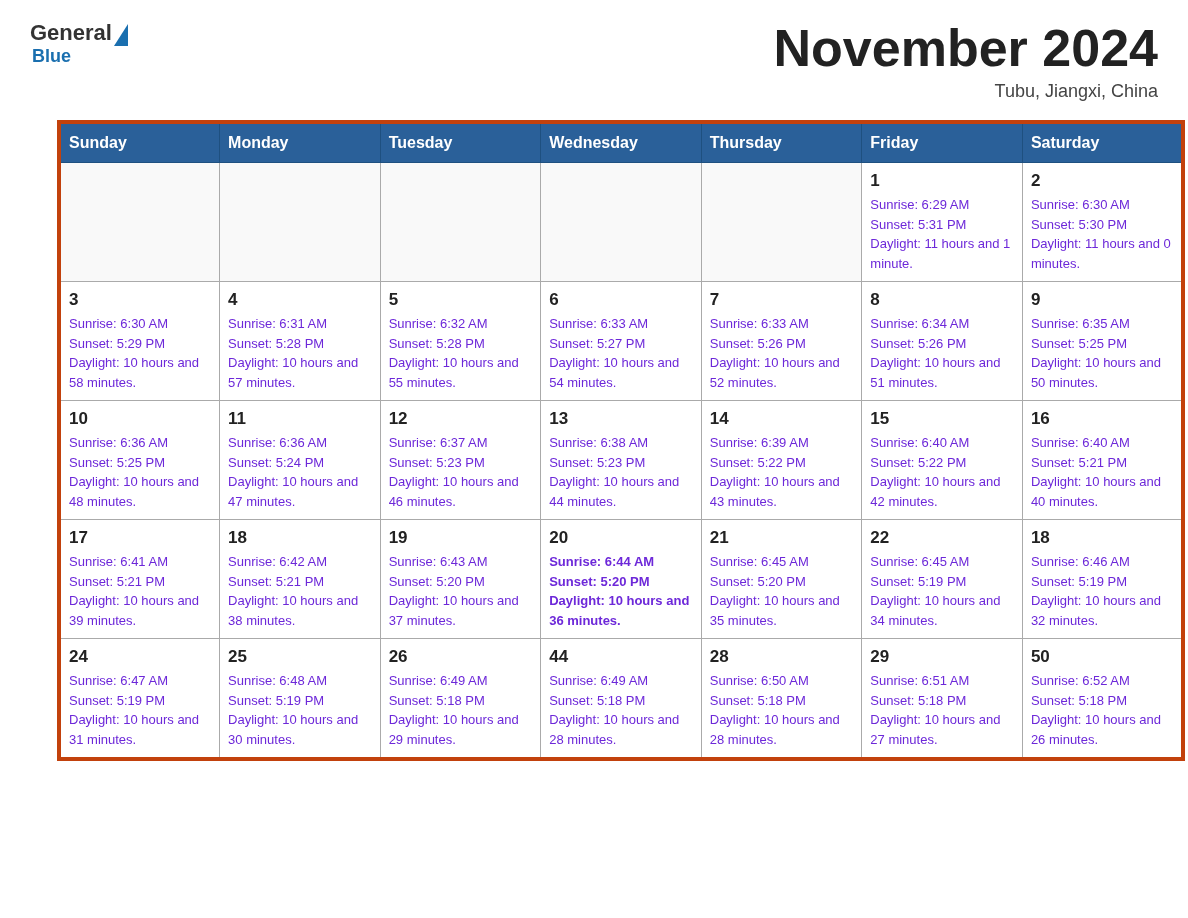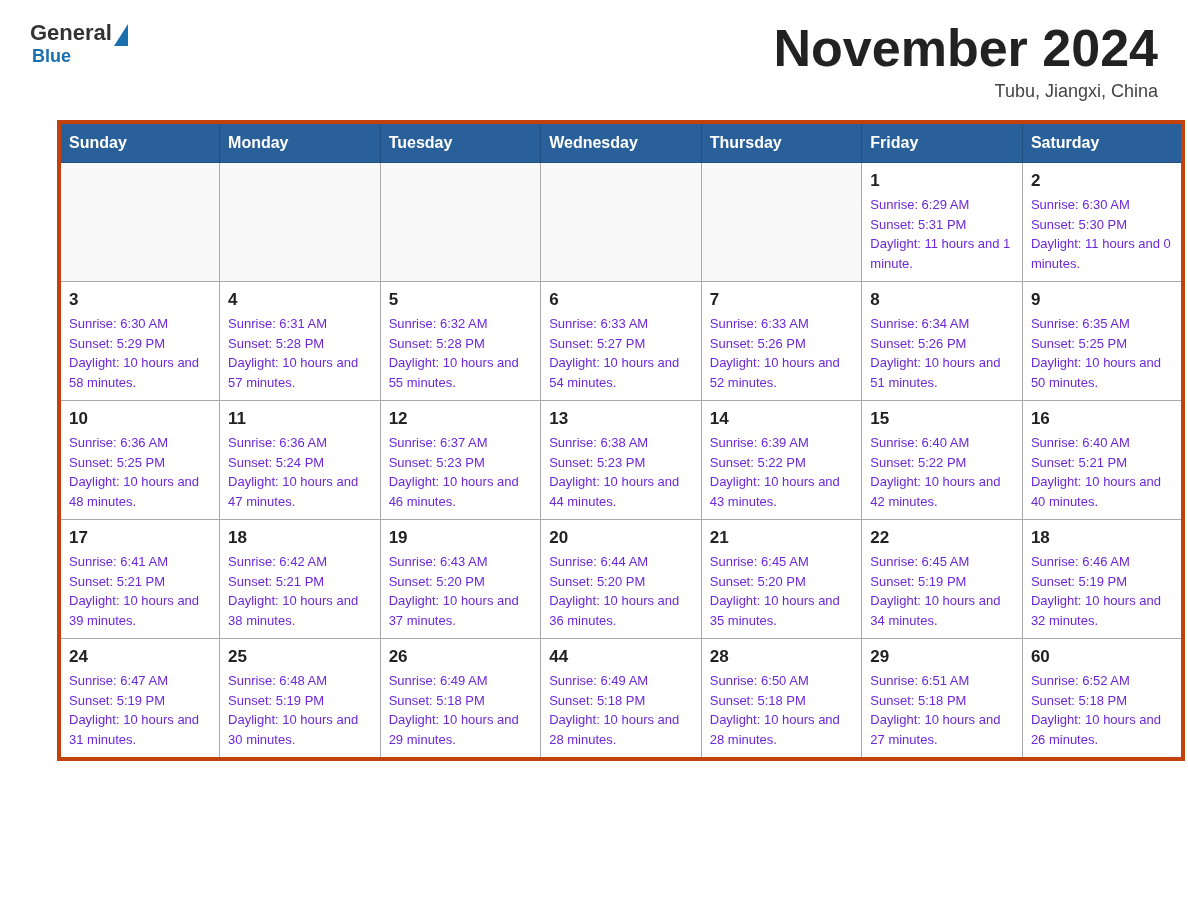--- a/index.html
+++ b/index.html
@@ -263,21 +263,21 @@
 Daylight: 10 hours and 38 minutes.</div>
         </td>
         <td>
           <span class="day-number">19</span>
           <div class="day-info" style="white-space: pre-line;">Sunrise: 6:43 AM
 Sunset: 5:20 PM
 Daylight: 10 hours and 37 minutes.</div>
         </td>
         <td>
           <span class="day-number">20</span>
-          <div class="day-info" style="white-space: pre-line;">Sunrise: 6:44 AM
+          <div class="day-info" style="white-space: pre-line; font-weight: bold;">Sunrise: 6:44 AM
 Sunset: 5:20 PM
 Daylight: 10 hours and 36 minutes.</div>
         </td>
         <td>
           <span class="day-number">21</span>
           <div class="day-info" style="white-space: pre-line;">Sunrise: 6:45 AM
 Sunset: 5:20 PM
 Daylight: 10 hours and 35 minutes.</div>
         </td>
         <td>
@@ -324,20 +324,20 @@
 Sunset: 5:18 PM
 Daylight: 10 hours and 28 minutes.</div>
         </td>
         <td>
           <span class="day-number">29</span>
           <div class="day-info" style="white-space: pre-line;">Sunrise: 6:51 AM
 Sunset: 5:18 PM
 Daylight: 10 hours and 27 minutes.</div>
         </td>
         <td>
-          <span class="day-number">60</span>
+          <span class="day-number">50</span>
           <div class="day-info" style="white-space: pre-line;">Sunrise: 6:52 AM
 Sunset: 5:18 PM
 Daylight: 10 hours and 26 minutes.</div>
         </td>
       </tr>
     </tbody>
 </table>
 
 </body></html>

